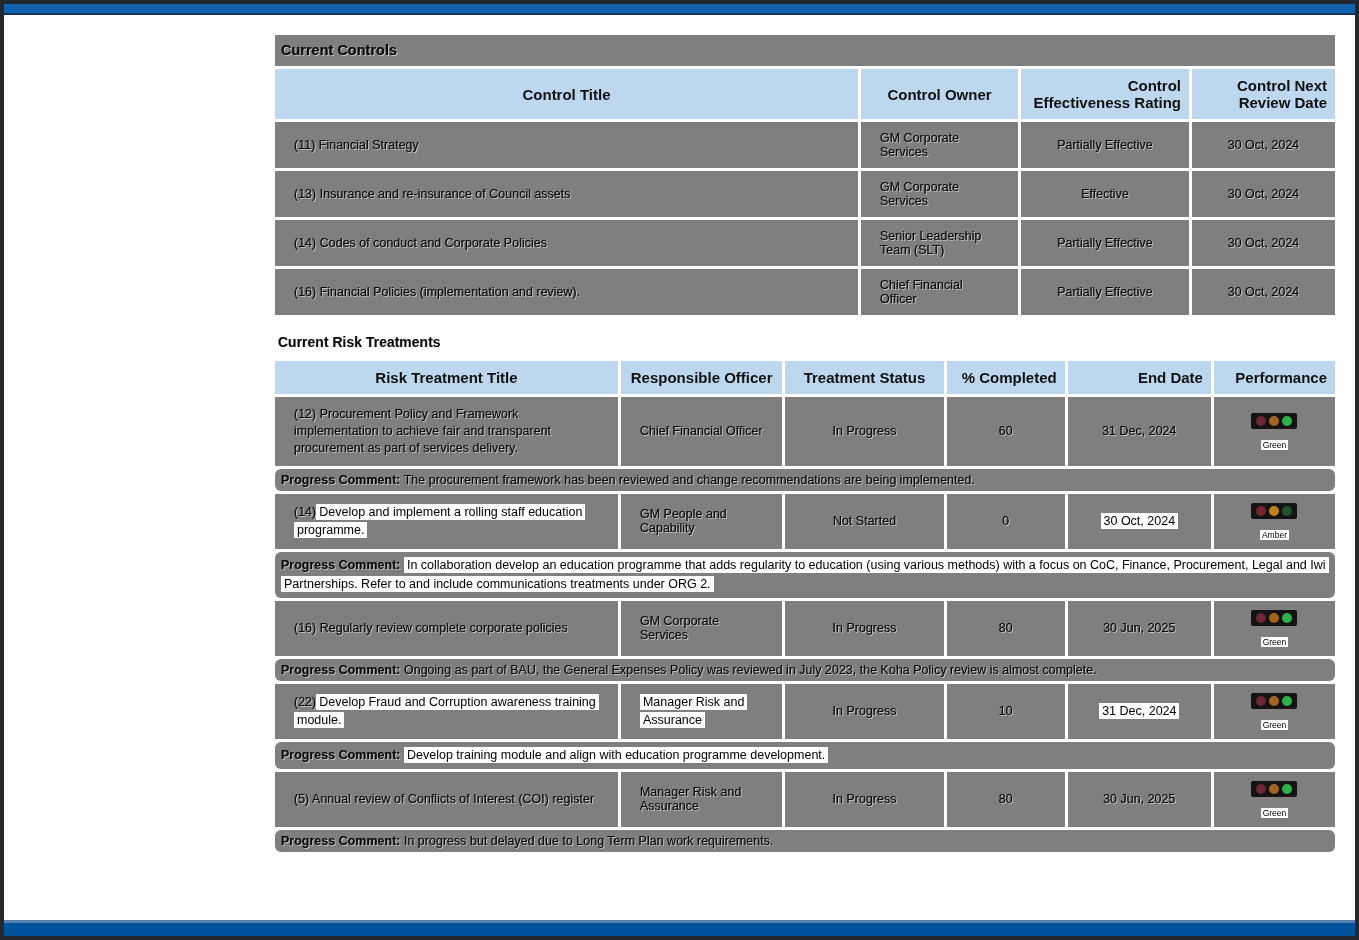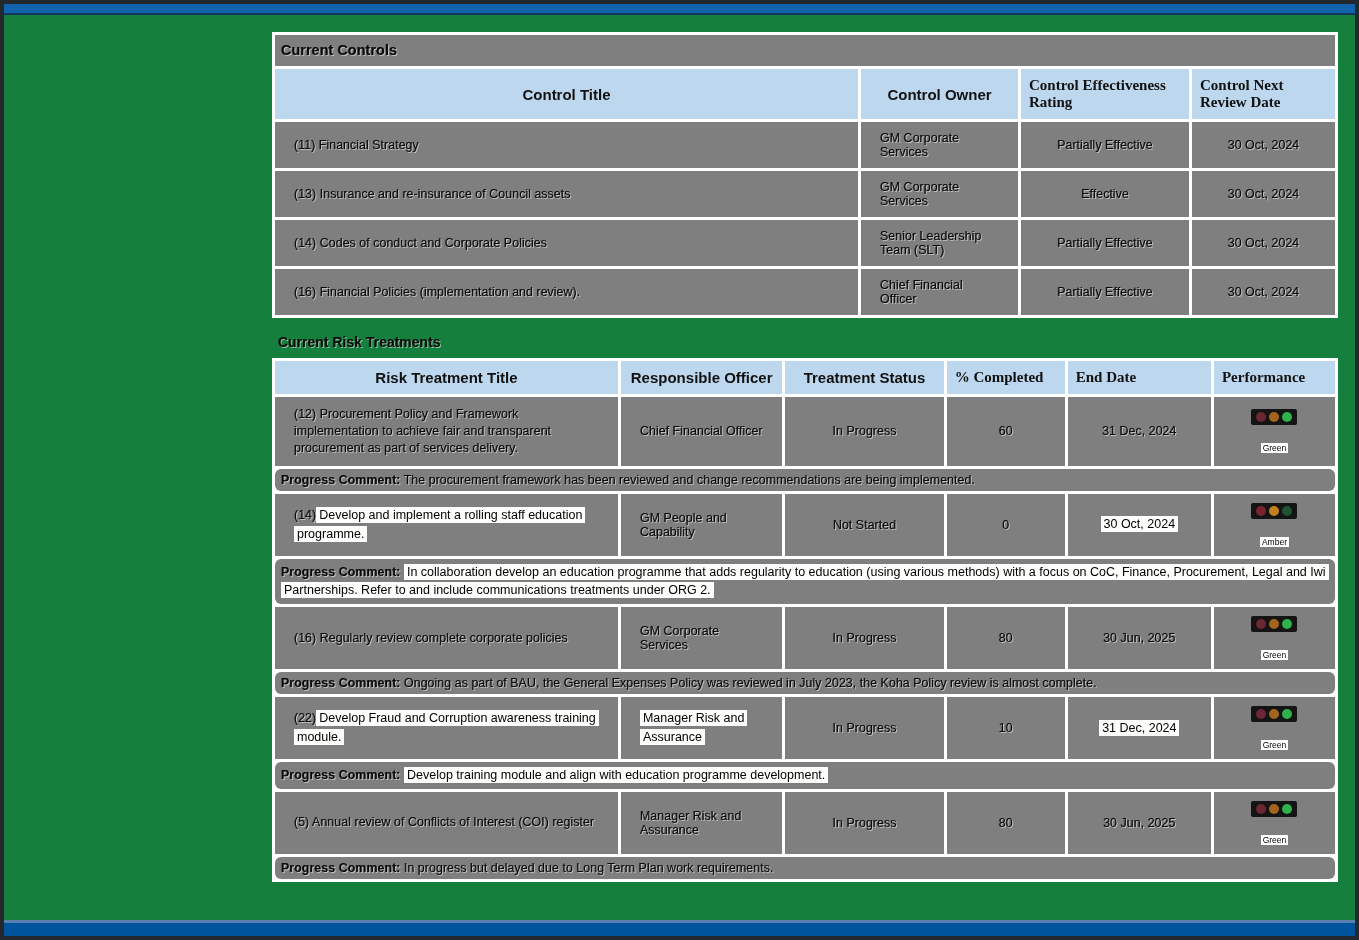--- a/index.html
+++ b/index.html
@@ -2,21 +2,21 @@
 <html><head>
 <meta charset="utf-8">
 <style>
   * { box-sizing: border-box; margin: 0; padding: 0; }
   html,body { width:1359px; height:940px; }
   body { font-family: "Liberation Sans", sans-serif; background:#555; }
 
   .screen {
     width:1359px; height:940px;
     border:4px solid #23272e;
-    background:#15803d;
+    background:#ffffff;
     display:flex; flex-direction:column;
     position:relative; overflow:hidden;
   }
   .topbar {
     height:11px; background:#1163AE;
     border-bottom:2px solid #16355C;
     flex:0 0 auto;
   }
   .bottombar {
     height:16px; background:#00539D;
@@ -32,21 +32,21 @@
   td, th { background:#7F7F7F; color:#000; vertical-align:middle; }
 
   .panel-title {
     background:#7F7F7F; font-weight:bold; font-size:14.5px; color:#0b0b0b;
     padding:7px 6px 8px 6px; text-align:left;
   }
   th.hdr {
     background:#BDD7EE; font-weight:bold; font-size:15px; color:#111;
     padding:8px 8px; text-align:center;
   }
-  th.hdr.c { text-align:left;font-family:Liberation Serif, serif; }
+  th.hdr.c { text-align:right; }
   td.cell { font-size:12.5px; padding:9px 19px; }
   td.c { text-align:center; }
 
   
   .fz {
     filter: blur(0.62px);
     text-shadow: 1px 1px 0 rgba(255,255,255,0.5), -0.5px -0.5px 0 rgba(0,0,0,0.35);
     color:#0a0a0a;
   }
   .bold { font-weight:bold; }
@@ -76,21 +76,21 @@
   .light .r { background:#5E2430; }
   .light .a { background:#8A5A1E; }
   .light .g { background:#1F5430; }
   .light.lit-green .r { background:#6D2633; }
   .light.lit-green .a { background:#A4641E; }
   .light.lit-green .g { background:#2FB14C; }
   .light.lit-amber .r { background:#7A2430; }
   .light.lit-amber .a { background:#C4801F; }
   .light.lit-amber .g { background:#1F5430; }
   .light-label {
-    margin-top:18px; background:#fff; color:#000; font-size:8.5px; line-height:10px;
+    margin-top:11px; background:#fff; color:#000; font-size:8.5px; line-height:10px;
     padding:0 2px; filter:blur(0.5px);
   }
 </style>
 </head>
 <body>
 
 <div class="screen">
   <div class="topbar"></div>
 
   <div class="content">

